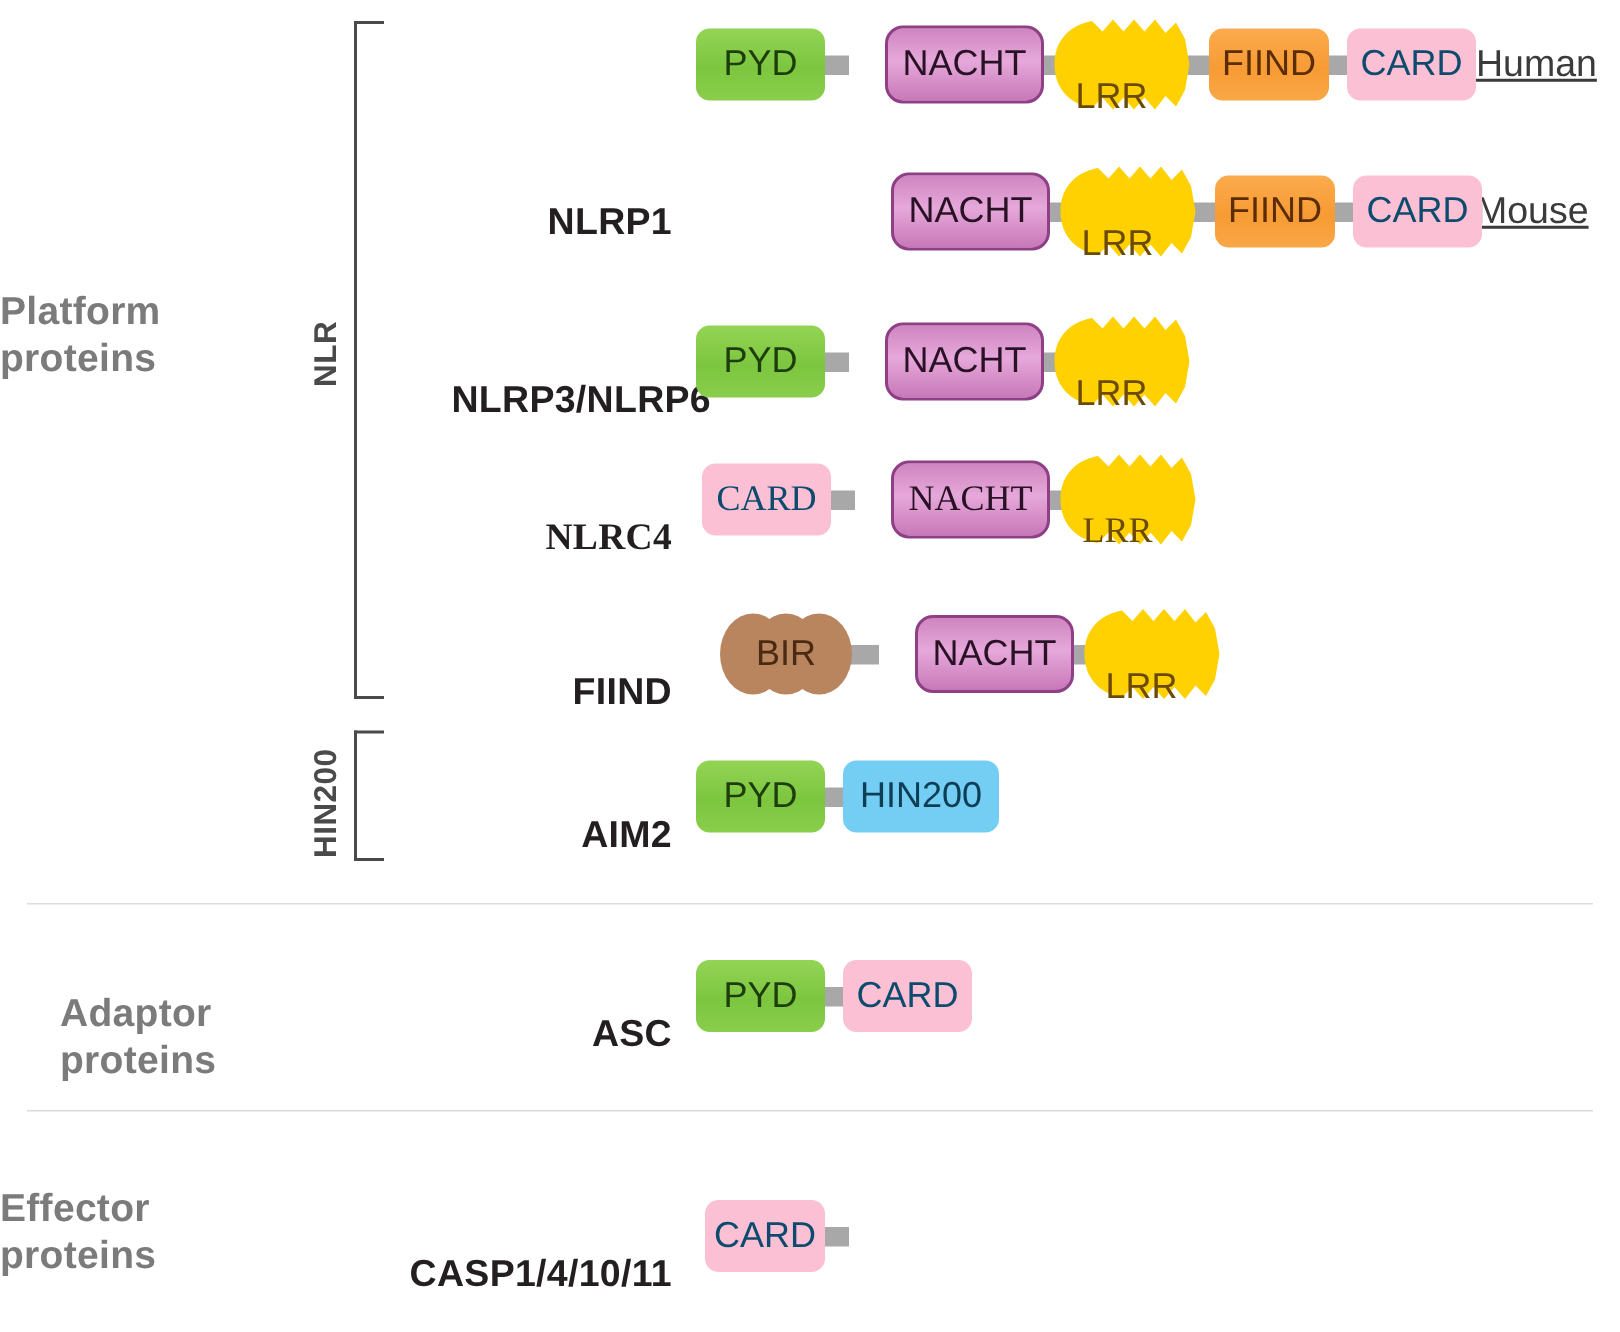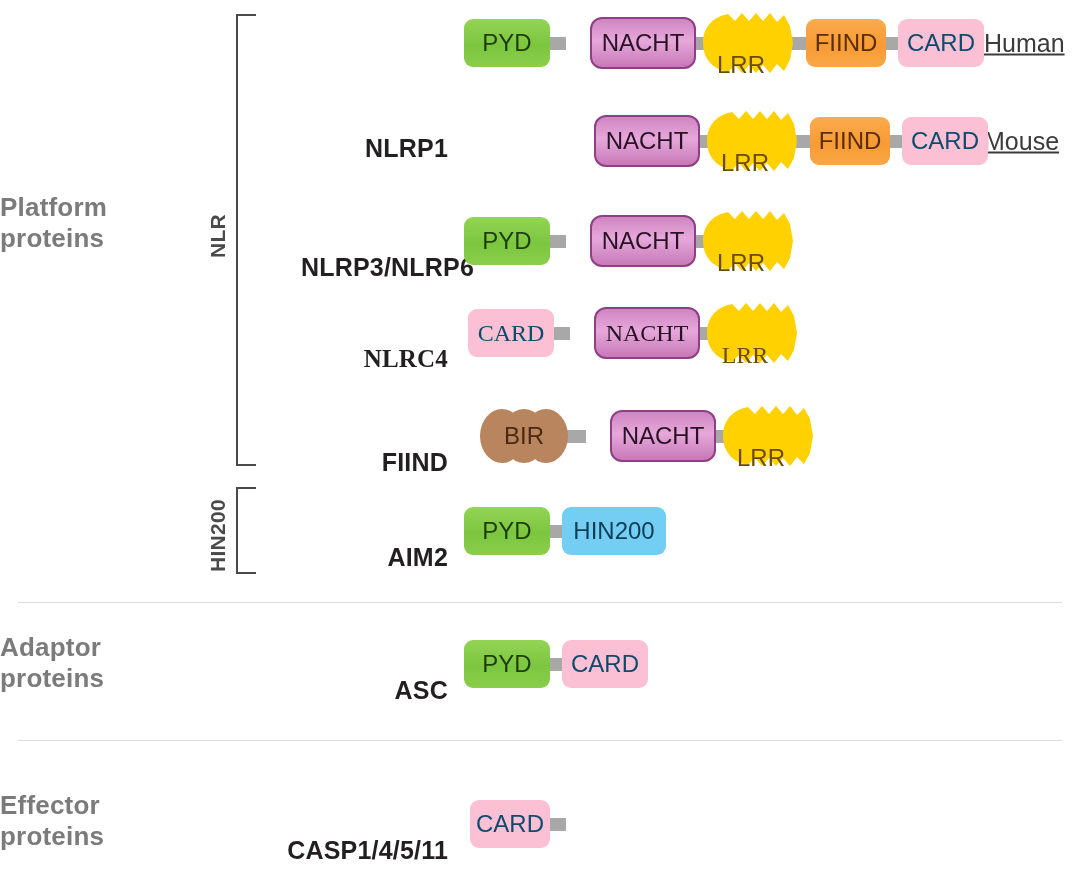--- a/index.html
+++ b/index.html
@@ -37,21 +37,21 @@
     width: 200px;
     left: 0px;
     text-align: left;
     font-size: 26px;
     font-weight: bold;
     color: #7b7b7b;
     line-height: 1.18;
     letter-spacing: 0.2px;
   }
   #cat-platform { top: 192px; }
-  #cat-adaptor  { top: 632px; }
+  #cat-adaptor  { top: 660px; padding-left: 40px; }
   #cat-effector { top: 790px; }
 
   
   .group-label {
     position: absolute;
     font-size: 21px;
     font-weight: bold;
     color: #4a4a4a;
     transform: rotate(-90deg);
     transform-origin: left top;
@@ -376,20 +376,20 @@
   <div class="protein-row" style="top: 633px;">
     <div class="protein-name">ASC</div>
     <div class="domains">
       <div class="domain pyd">PYD</div>
       <div class="linker"></div>
       <div class="domain card card-wide">CARD</div>
     </div>
   </div>
 
   <div class="protein-row" style="top: 793px;">
-    <div class="protein-name">CASP1/4/5/11</div>
+    <div class="protein-name">CASP1/4/10/11</div>
     <div class="domains" style="left: 470px;">
       <div class="domain card">CARD</div>
       <div class="linker"></div>
     </div>
   </div>
 
 </div>
 
 </body></html>

